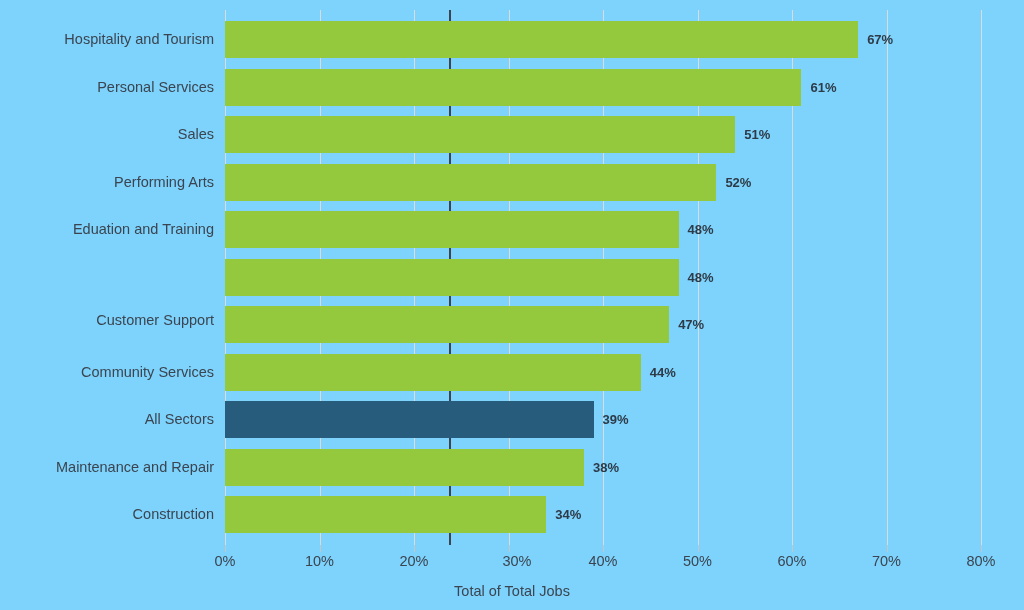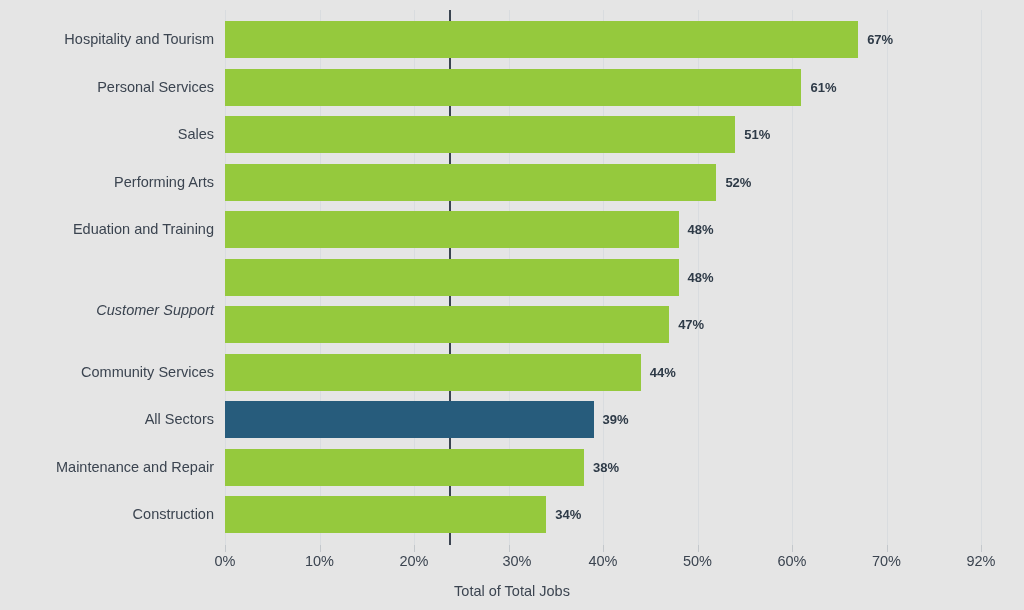--- a/index.html
+++ b/index.html
@@ -11,21 +11,21 @@
     width: 1024px;
     height: 610px;
     font-family: "Liberation Sans", sans-serif;
     overflow: hidden;
   }
 
   #chart-root {
     position: relative;
     width: 1024px;
     height: 610px;
-    background: #e5e5e5;
+    background: #7dd3fc;
   }
 
   
 
   #plot-area {
     position: absolute;
     left: 225px;
     top: 0px;
     width: 756px;
     height: 545px;
@@ -118,21 +118,21 @@
 <body>
 
 <div id="chart-root">
 
   <div id="category-axis">
       <div class="cat-label" style="top: 21px;">Hospitality and Tourism</div>
       <div class="cat-label" style="top: 68.5px;">Personal Services</div>
       <div class="cat-label" style="top: 116px;">Sales</div>
       <div class="cat-label" style="top: 211px;">Eduation and Training</div>
       <div class="cat-label" style="top: 163.5px;">Performing Arts</div>
-      <div class="cat-label" style="top: 292px; font-style: italic;">Customer Support</div>
+      <div class="cat-label" style="top: 302px;">Customer Support</div>
       <div class="cat-label" style="top: 353.5px;">Community Services</div>
       <div class="cat-label" style="top: 401px;">All Sectors</div>
       <div class="cat-label" style="top: 448.5px;">Maintenance and Repair</div>
       <div class="cat-label" style="top: 496px;">Construction</div>
     </div>
 
   <div id="plot-area">
     <div class="axis-line"></div>
   <div class="gridline" style="left: 0px;"></div>
       <div class="gridline" style="left: 94.5px;"></div>
@@ -179,14 +179,14 @@
     <div class="x-tick-label" style="left: 517px;">30%</div>
     <div class="tick-mark" style="left: 603px;"></div>
     <div class="x-tick-label" style="left: 603px;">40%</div>
     <div class="tick-mark" style="left: 697.5px;"></div>
     <div class="x-tick-label" style="left: 697.5px;">50%</div>
     <div class="tick-mark" style="left: 792px;"></div>
     <div class="x-tick-label" style="left: 792px;">60%</div>
     <div class="tick-mark" style="left: 886.5px;"></div>
     <div class="x-tick-label" style="left: 886.5px;">70%</div>
     <div class="tick-mark" style="left: 981px;"></div>
-    <div class="x-tick-label" style="left: 981px;">92%</div>
+    <div class="x-tick-label" style="left: 981px;">80%</div>
   </div>
 
 </body></html>

